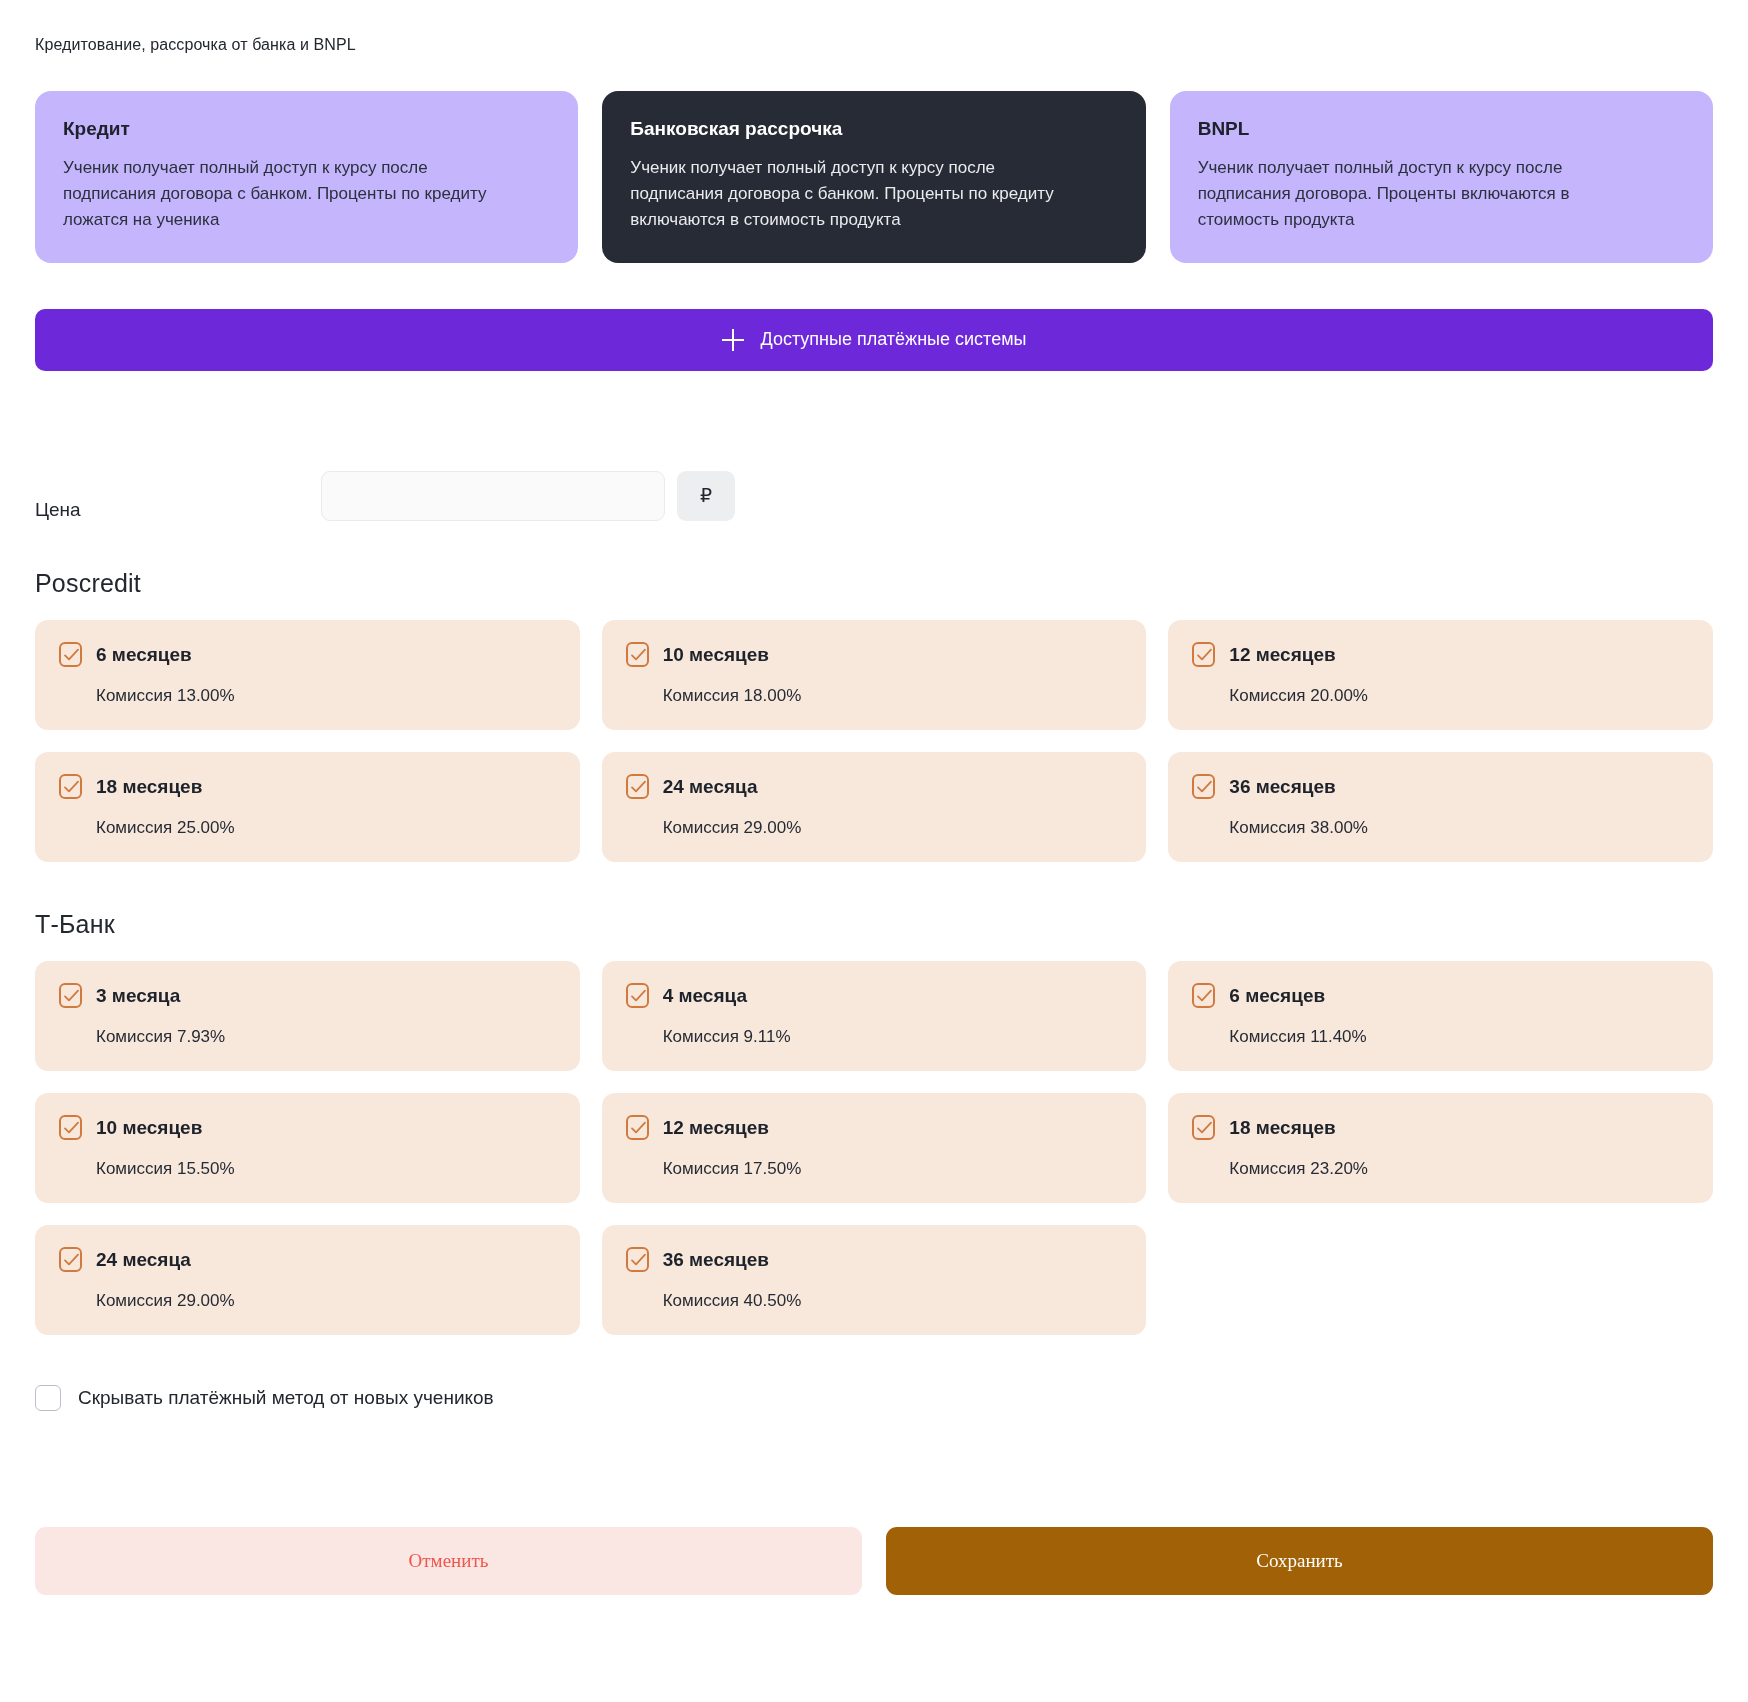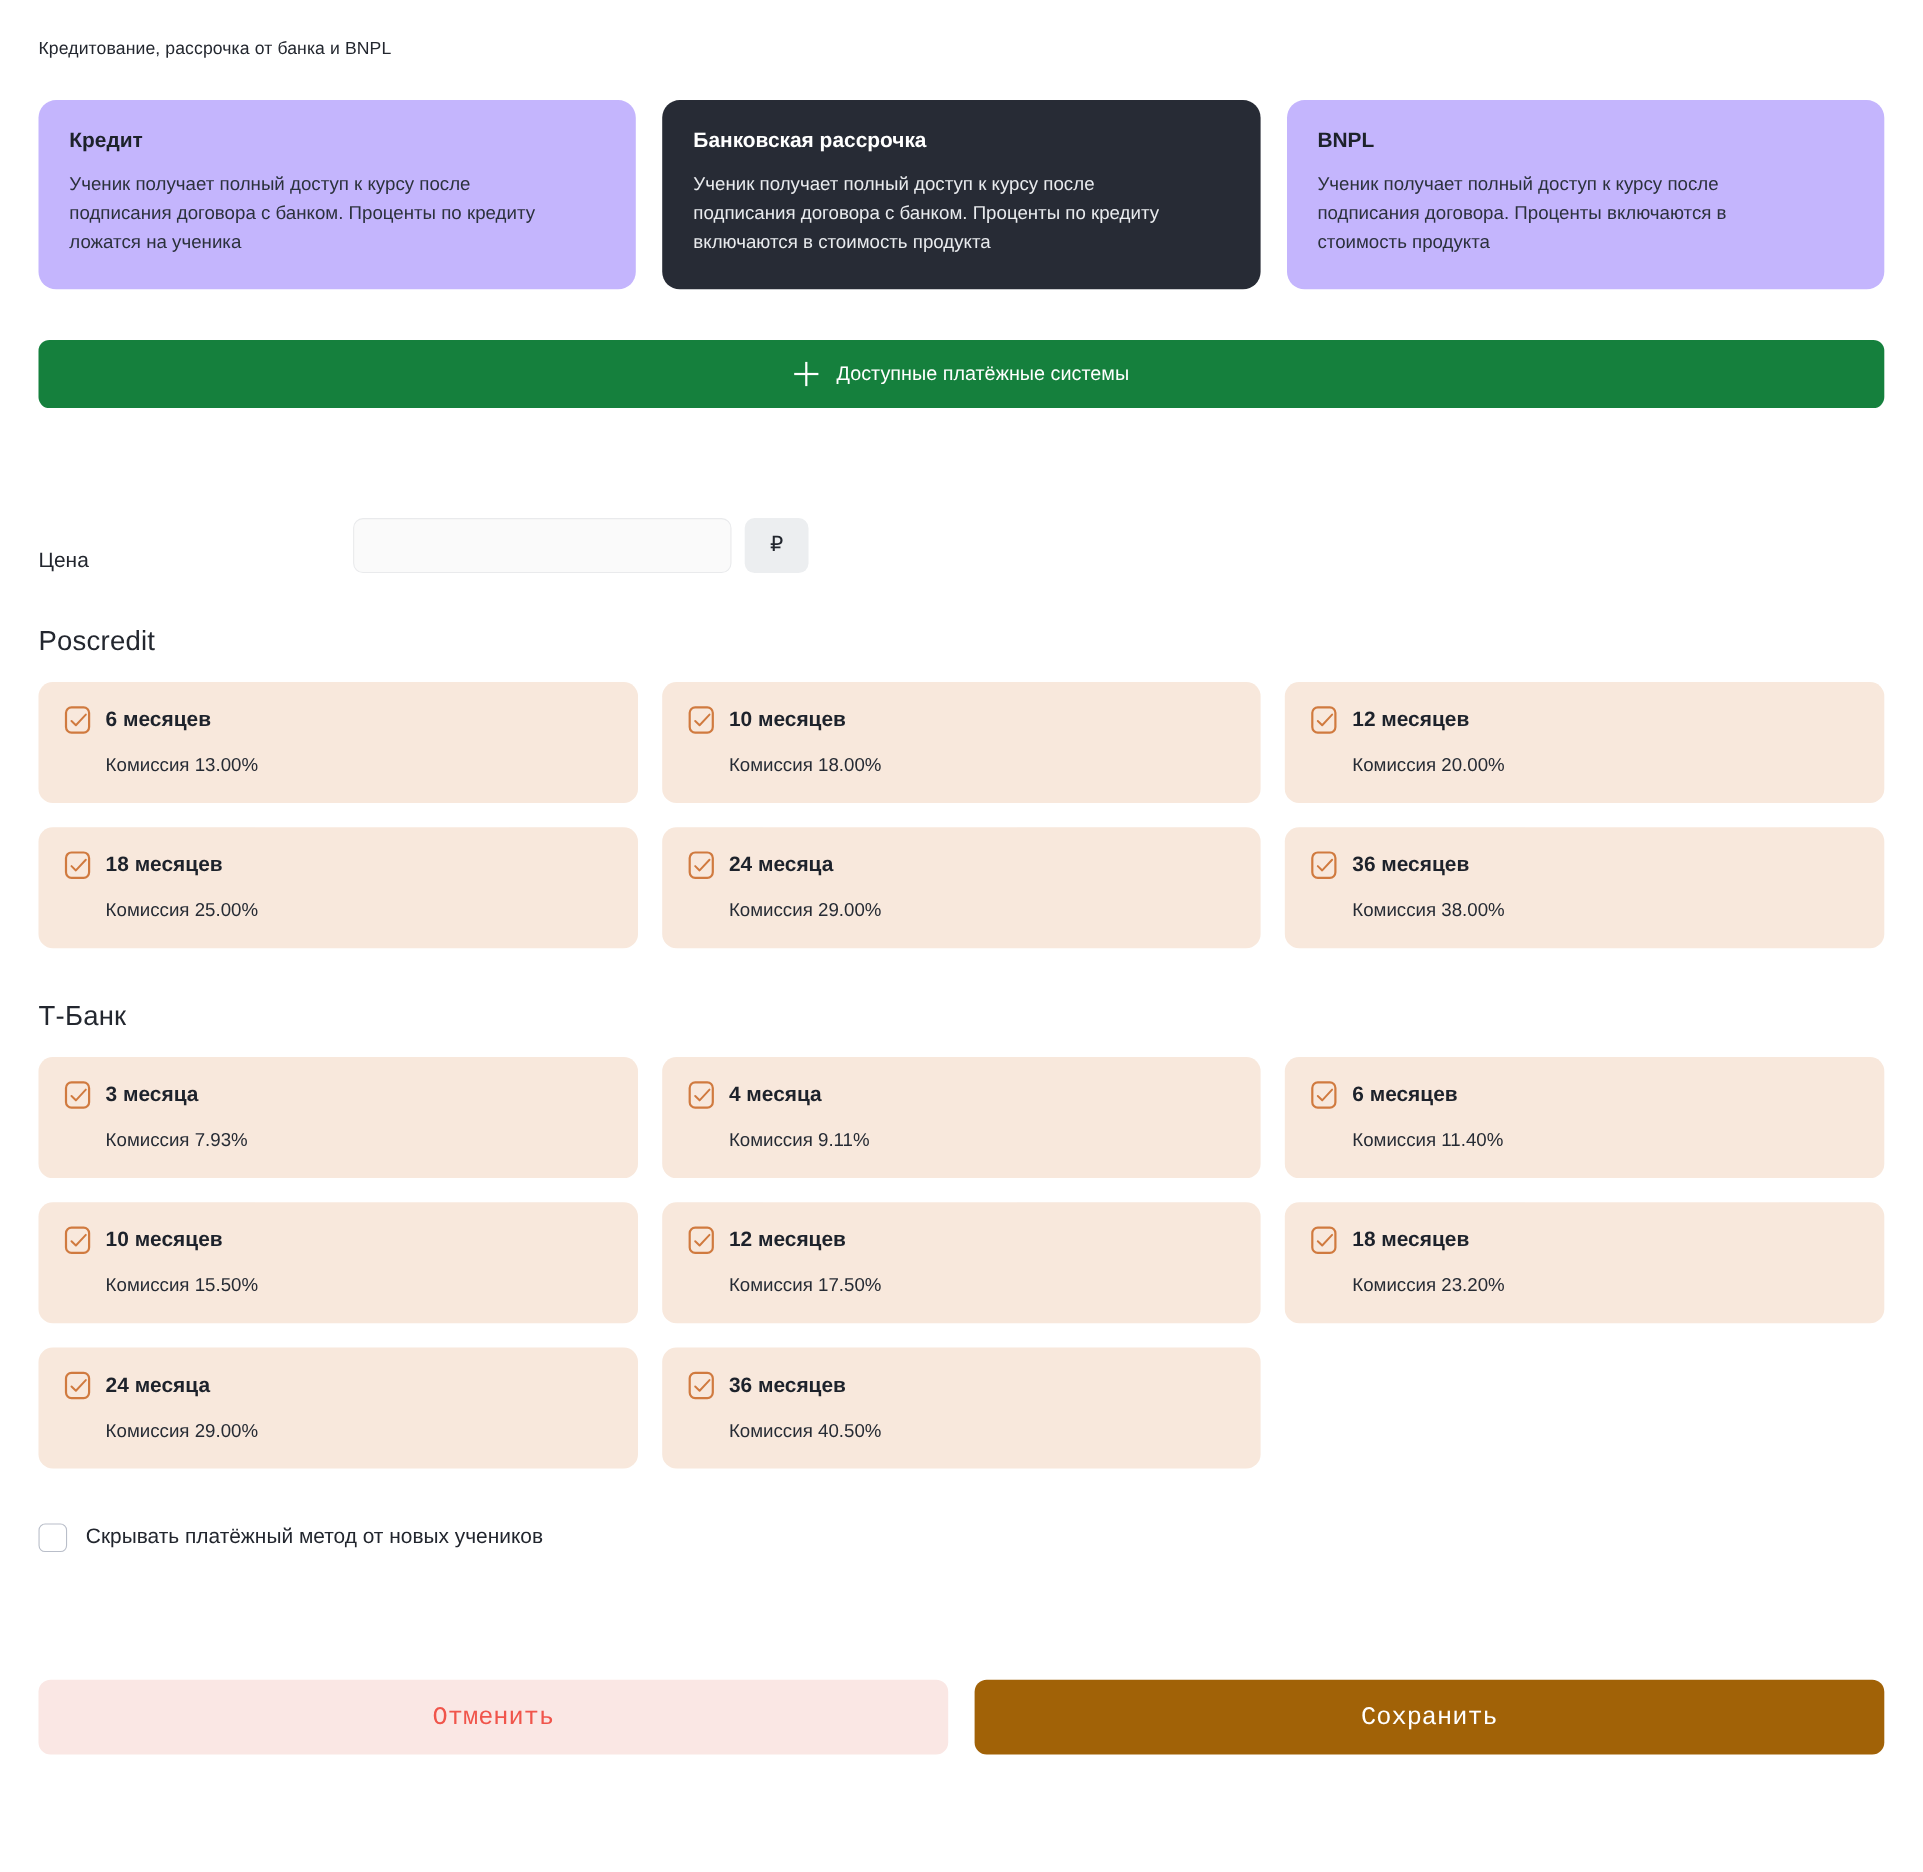--- a/index.html
+++ b/index.html
@@ -66,21 +66,21 @@
     margin: 0;
     max-width: 430px;
   }
   .option-card.selected .opt-desc { color: #e9ebee; }
 
   
   .wide-green-btn {
     margin: 46px 35px 0 35px;
     height: 62px;
     border-radius: 10px;
-    background: #15803d;
+    background: #6d28d9;
     color: #ffffff;
     border: none;
     width: calc(100% - 70px);
     display: flex;
     align-items: center;
     justify-content: center;
     gap: 17px;
     font-size: 18px;
     font-family: inherit;
     cursor: pointer;
@@ -220,22 +220,22 @@
     gap: 24px;
     padding: 0 35px;
     margin: 116px 0 0 0;
     padding-bottom: 34px;
   }
   .btn {
     flex: 1 1 0;
     height: 68px;
     border-radius: 11px;
     border: none;
-    font-size: 23px;
-    font-family: Liberation Mono, monospace;
+    font-size: 19px;
+    font-family: Liberation Serif, serif;
     cursor: pointer;
     display: flex;
     align-items: center;
     justify-content: center;
   }
   .btn-cancel {
     background: #fae7e4;
     color: #f0554b;
   }
   .btn-save {

